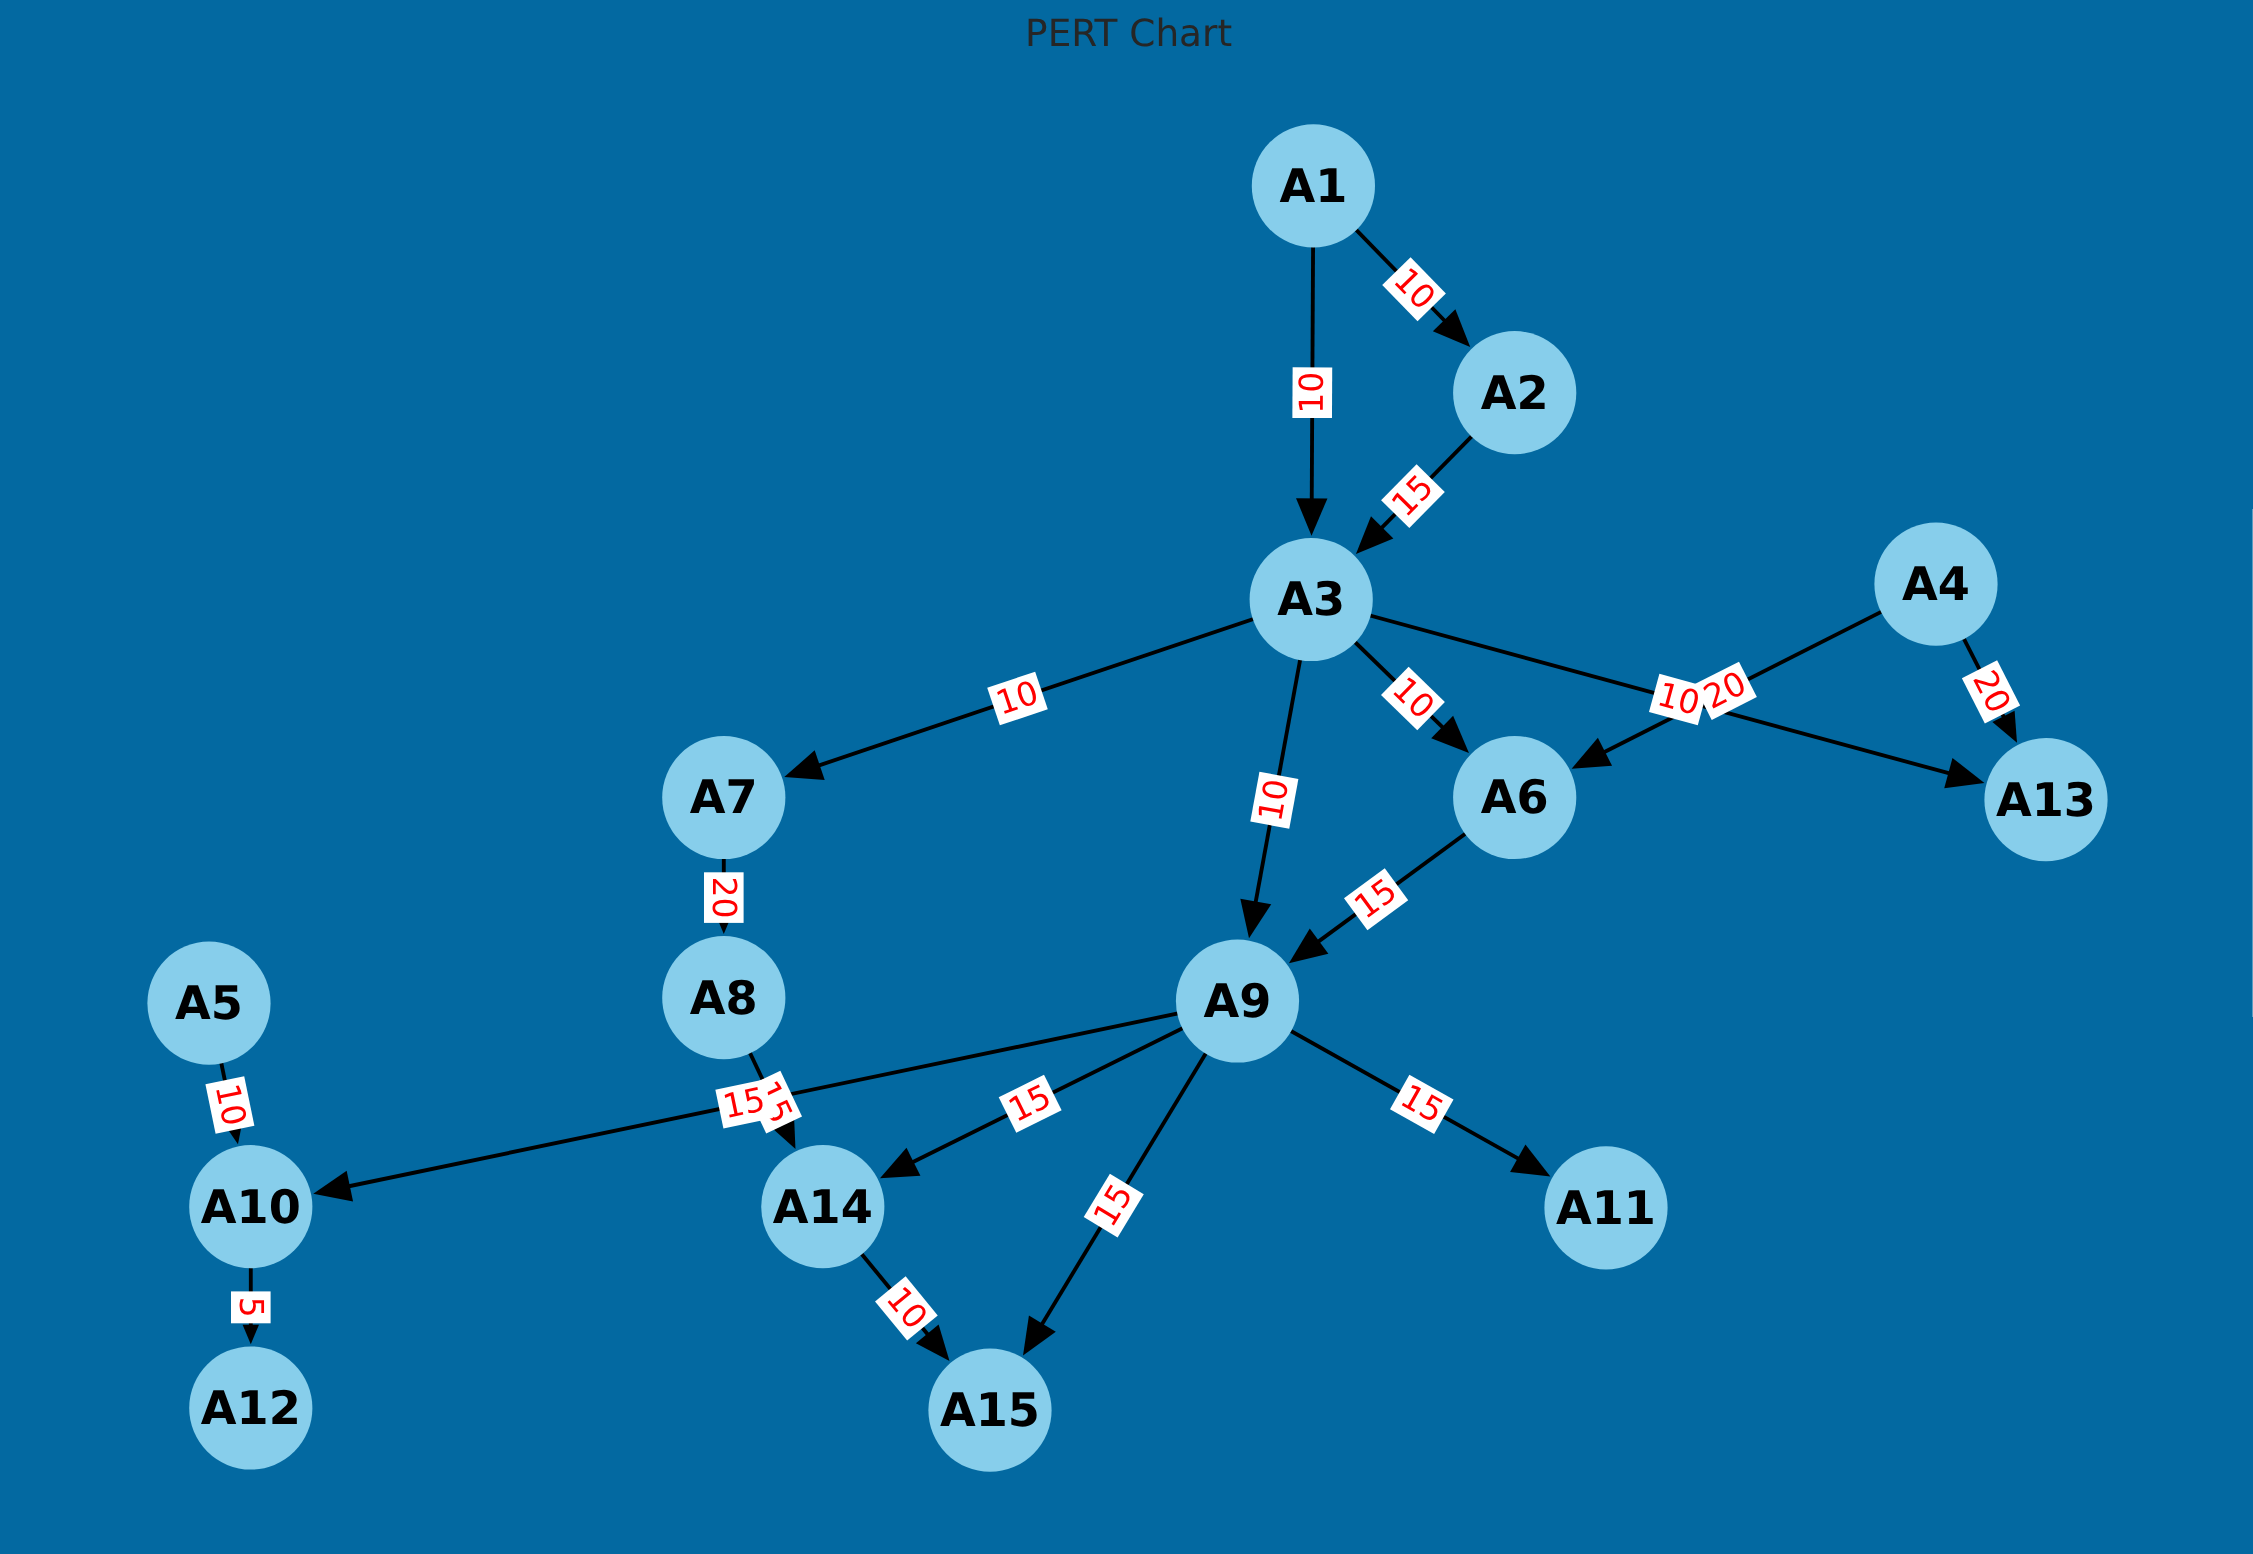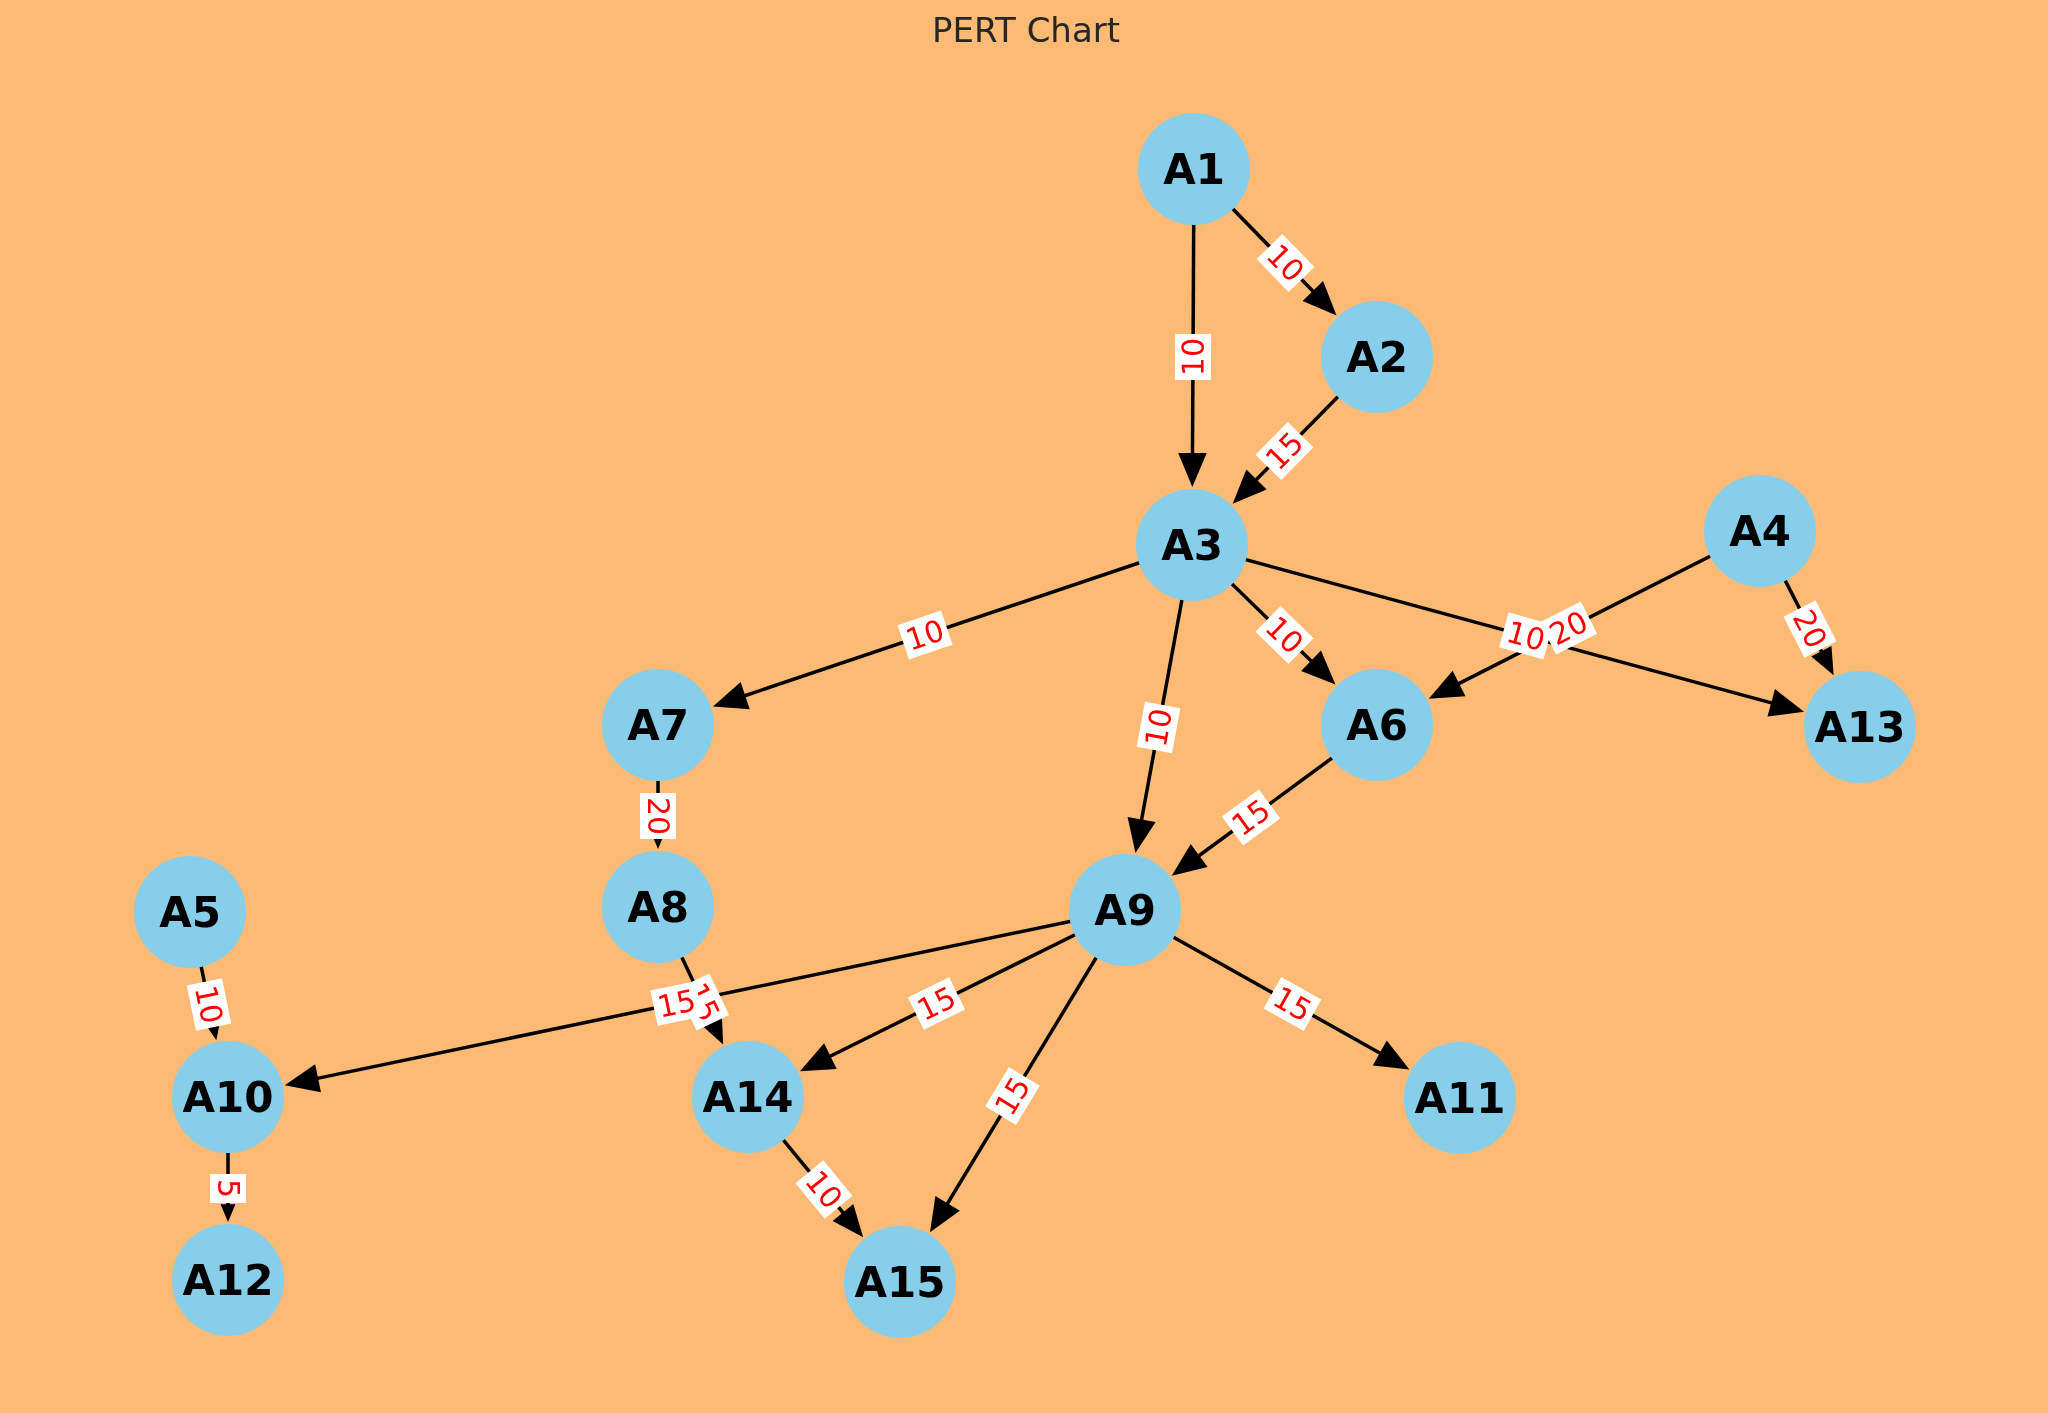--- a/index.html
+++ b/index.html
@@ -5,21 +5,21 @@
   html, body {
     margin: 0;
     padding: 0;
     background: #ffffff;
     font-family: "DejaVu Sans", sans-serif;
   }
   .figure {
     position: relative;
     width: 2048px;
     height: 1413px;
-    background: #fdba74;
+    background: #0369a1;
     overflow: hidden;
   }
   svg { display: block; }
   .chart-title {
     font-family: "DejaVu Sans", sans-serif;
     font-size: 34px;
     fill: #262626;
   }
   .node-label {
     font-family: "DejaVu Sans", sans-serif;

